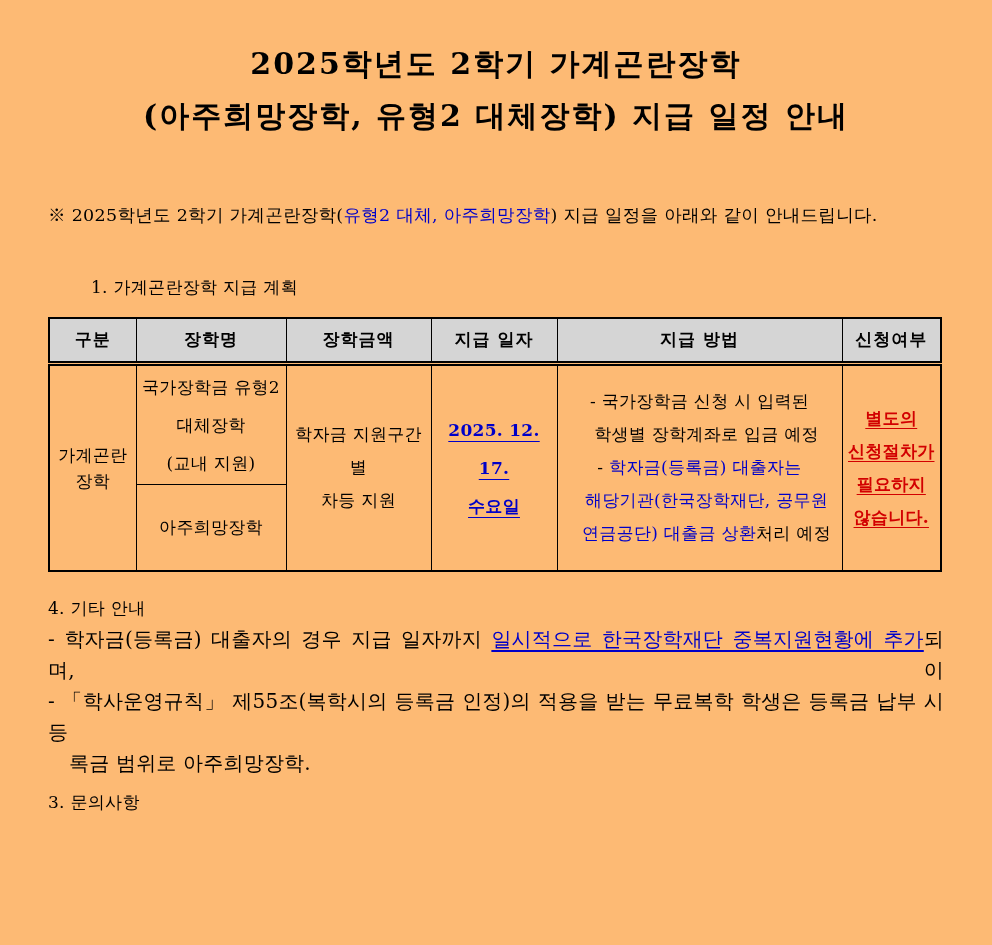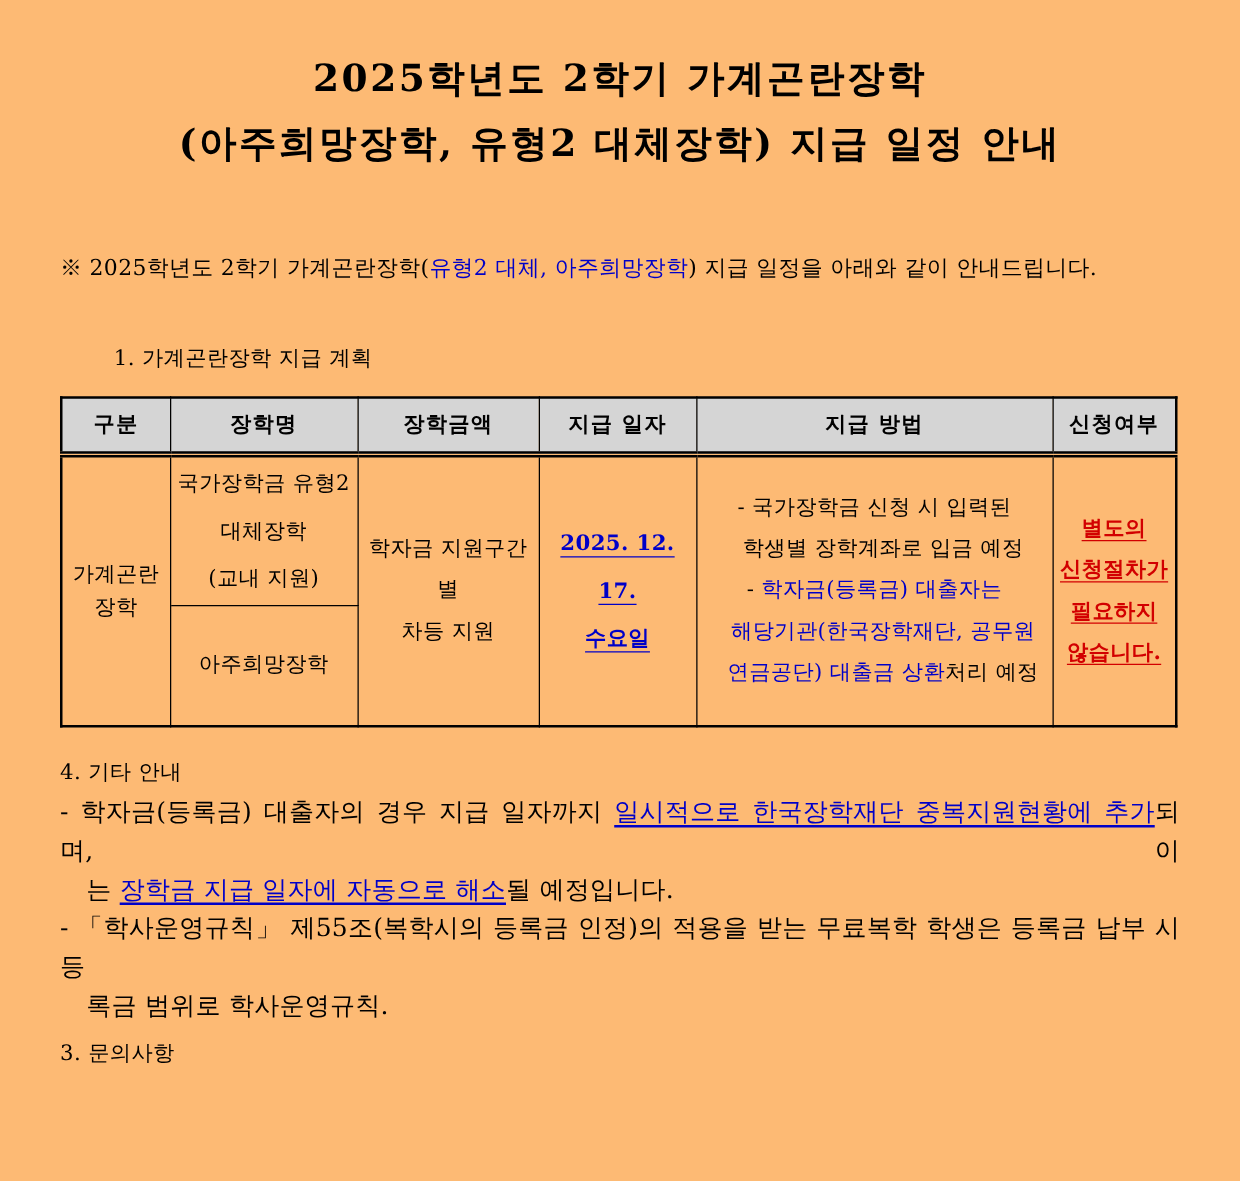--- a/index.html
+++ b/index.html
@@ -62,21 +62,21 @@
     vertical-align: middle;
     padding: 2px;
   }
   .col-c1 { width: 87px; }
   .col-c2 { width: 150px; }
   .col-c3 { width: 145px; }
   .col-c4 { width: 126px; }
   .col-c5 { width: 285px; }
   .col-c6 { width: 99px; }
   tr.row-1 td { height: 103px; }
-  tr.row-2 td { height: 97px; }
+  tr.row-2 td { height: 87px; }
   .cell-category .line { line-height: 26px; }
   .cell-name .line { line-height: 38px; }
   .cell-amount .line { line-height: 33px; }
   .cell-date { color: var(--blue); font-weight: bold; }
   .cell-date .line {
     line-height: 38px;
     text-decoration: underline;
     text-underline-offset: 5px;
   }
   .cell-method { text-align: left; padding: 0 6px 0 9px; }
@@ -171,23 +171,22 @@
             <div class="line"><span>아주희망장학</span></div>
           </td>
       </tr>
     </tbody>
   </table>
 
   <div class="sec2">
     <div class="sec-heading">4. 기타 안내</div>
     <div>
         <div class="line full"><span>- 학자금(등록금) 대출자의 경우 지급 일자까지 </span><span class="seg-bu">일시적으로 한국장학재단 중복지원현황에 추가</span><span>되며, 이</span></div>
-        <div class="line indent2"><span>는 </span><span class="seg-bu">장학금 지급 일자에 자동으로 해소</span><span>될 예정입니다.</span></div>
         <div class="line full"><span>- 「학사운영규칙」 제55조(복학시의 등록금 인정)의 적용을 받는 무료복학 학생은 등록금 납부 시 등</span></div>
-        <div class="line indent2"><span>록금 범위로 학사운영규칙.</span></div>
+        <div class="line indent2"><span>록금 범위로 아주희망장학.</span></div>
       </div>
   </div>
 
   <div class="sec3">
     <div class="sec-heading">3. 문의사항</div>
   </div>
 
 </div>
 
 </body></html>

